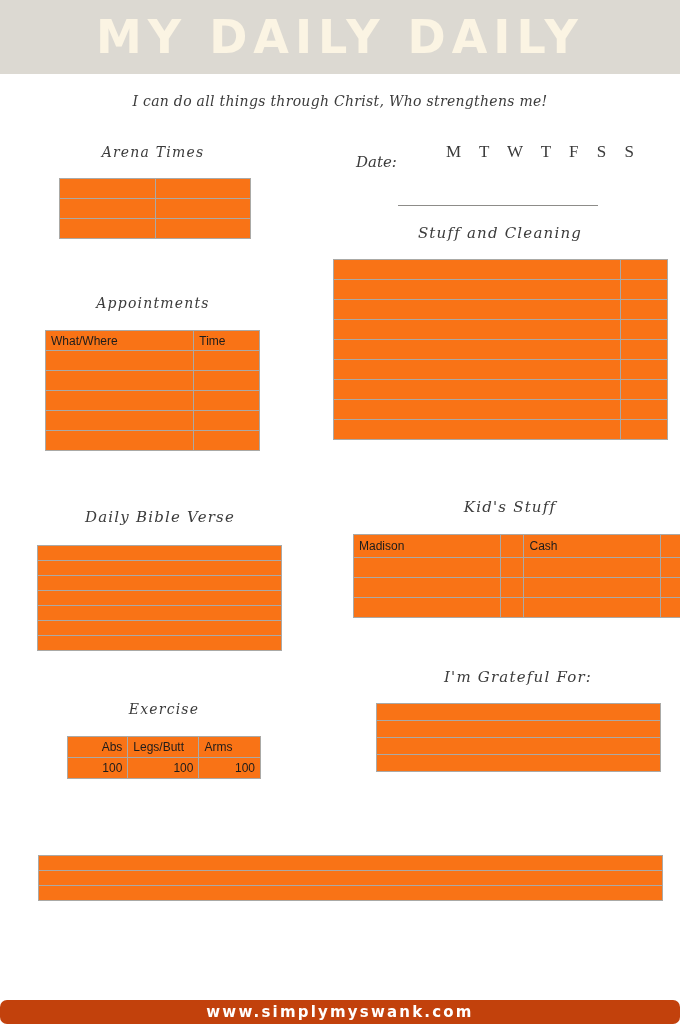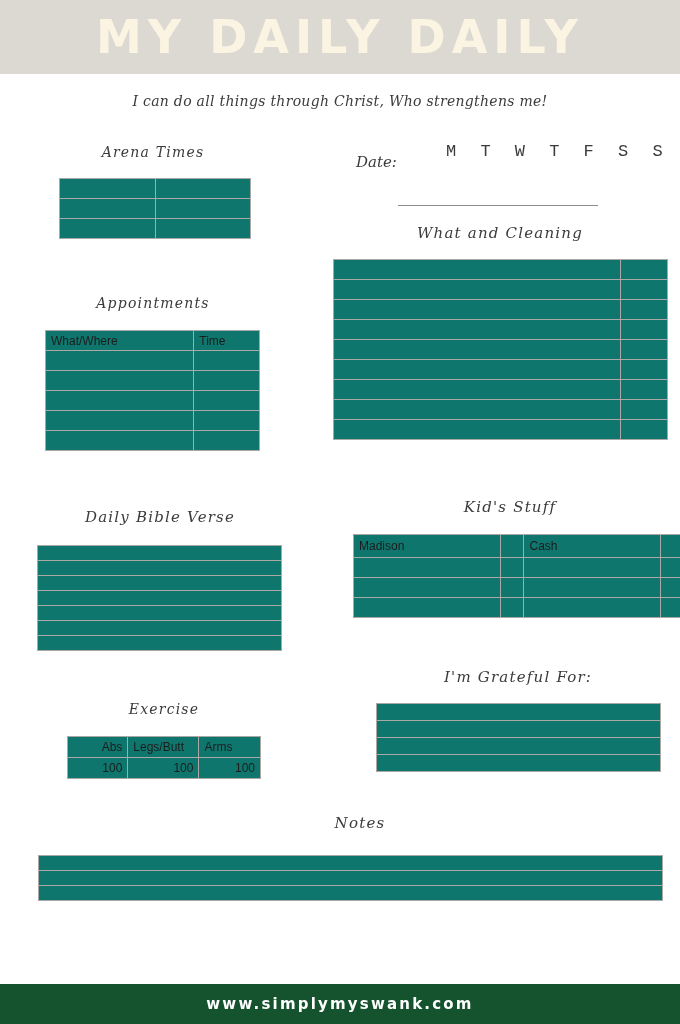--- a/index.html
+++ b/index.html
@@ -38,25 +38,26 @@
     letter-spacing: 6px;
     color: #fbf4e3;
     line-height: 1;
     white-space: nowrap;
   }
   
   .footer-band {
     position: absolute;
     left: 0; bottom: 0;
     width: 680px;
-    height: 40px;
-    background: #14532d;
+    height: 24px;
+    background: #c2410c;
     display: flex;
     align-items: center;
     justify-content: center;
+    border-radius: 7px;
   }
   .footer-text {
     font-family: "DejaVu Sans", sans-serif;
     font-weight: bold;
     font-size: 15px;
     letter-spacing: 2.2px;
     color: #ffffff;
   }
   
   .script {
@@ -76,21 +77,21 @@
   .sec-label {
     position: absolute;
     font-size: 14px;
     letter-spacing: 1.2px;
   }
   .sec-label.big { font-size: 15px; }
   
   table.grid {
     position: absolute;
     border-collapse: collapse;
-    background: #0f766e;
+    background: #f97316;
   }
   table.grid td {
     border: 1px solid #aaa9a6;
     padding: 0 5px;
     font-family: "Liberation Sans", sans-serif;
     font-size: 12px;
     color: #1c1c1c;
     height: 19px;
     vertical-align: middle;
   }
@@ -100,21 +101,21 @@
     position: absolute;
     left: 356px; top: 153px;
     font-family: "DejaVu Serif", serif;
     font-style: italic;
     font-size: 15px;
     color: #3b3b3b;
   }
   .days {
     position: absolute;
     left: 446px; top: 142px;
-    font-family: Liberation Mono, monospace;
+    font-family: Liberation Serif, serif;
     font-size: 17px;
     letter-spacing: 7px;
     color: #3b3b3b;
   }
   .date-line {
     position: absolute;
     left: 398px; top: 205px;
     width: 200px;
     height: 0;
     border-bottom: 1px solid #8d8c89;
@@ -147,21 +148,21 @@
       <td class="empty"></td>
       <td class="empty"></td>
     </tr>
   </tbody>
     </table>
 
   <div class="date-label">Date:</div>
   <div class="days">M T W T F S S</div>
   <div class="date-line"></div>
 
-  <div class="script sec-label big" style="left:400px; top:224px; width:200px;">What and Cleaning</div>
+  <div class="script sec-label big" style="left:400px; top:224px; width:200px;">Stuff and Cleaning</div>
   <table class="grid" style="left:333px; top:259px; width:335px;">
     <tbody>
         <tr>
           <td class="empty" style="width:287px;"></td>
           <td class="empty" style="width:38px;"></td>
         </tr>
     <tr>
           <td class="empty"></td>
           <td class="empty"></td>
         </tr>
@@ -310,21 +311,20 @@
       <td style="width:55px;margin-top:19px;">Arms</td>
     </tr>
     <tr>
       <td class="exercise-val" style="height:20px;">100</td>
       <td class="exercise-val">100</td>
       <td class="exercise-val">100</td>
     </tr>
   </tbody>
     </table>
 
-  <div class="script sec-label big" style="left:280px; top:814px; width:160px;">Notes</div>
   <table class="grid" style="left:38px; top:855px; width:625px;">
     <tbody>
         <tr>
           <td class="empty" style="width:613px; height:14px;"></td>
         </tr>
     <tr>
           <td class="empty" style="height:14px;"></td>
         </tr>
     <tr>
           <td class="empty" style="height:14px;"></td>

